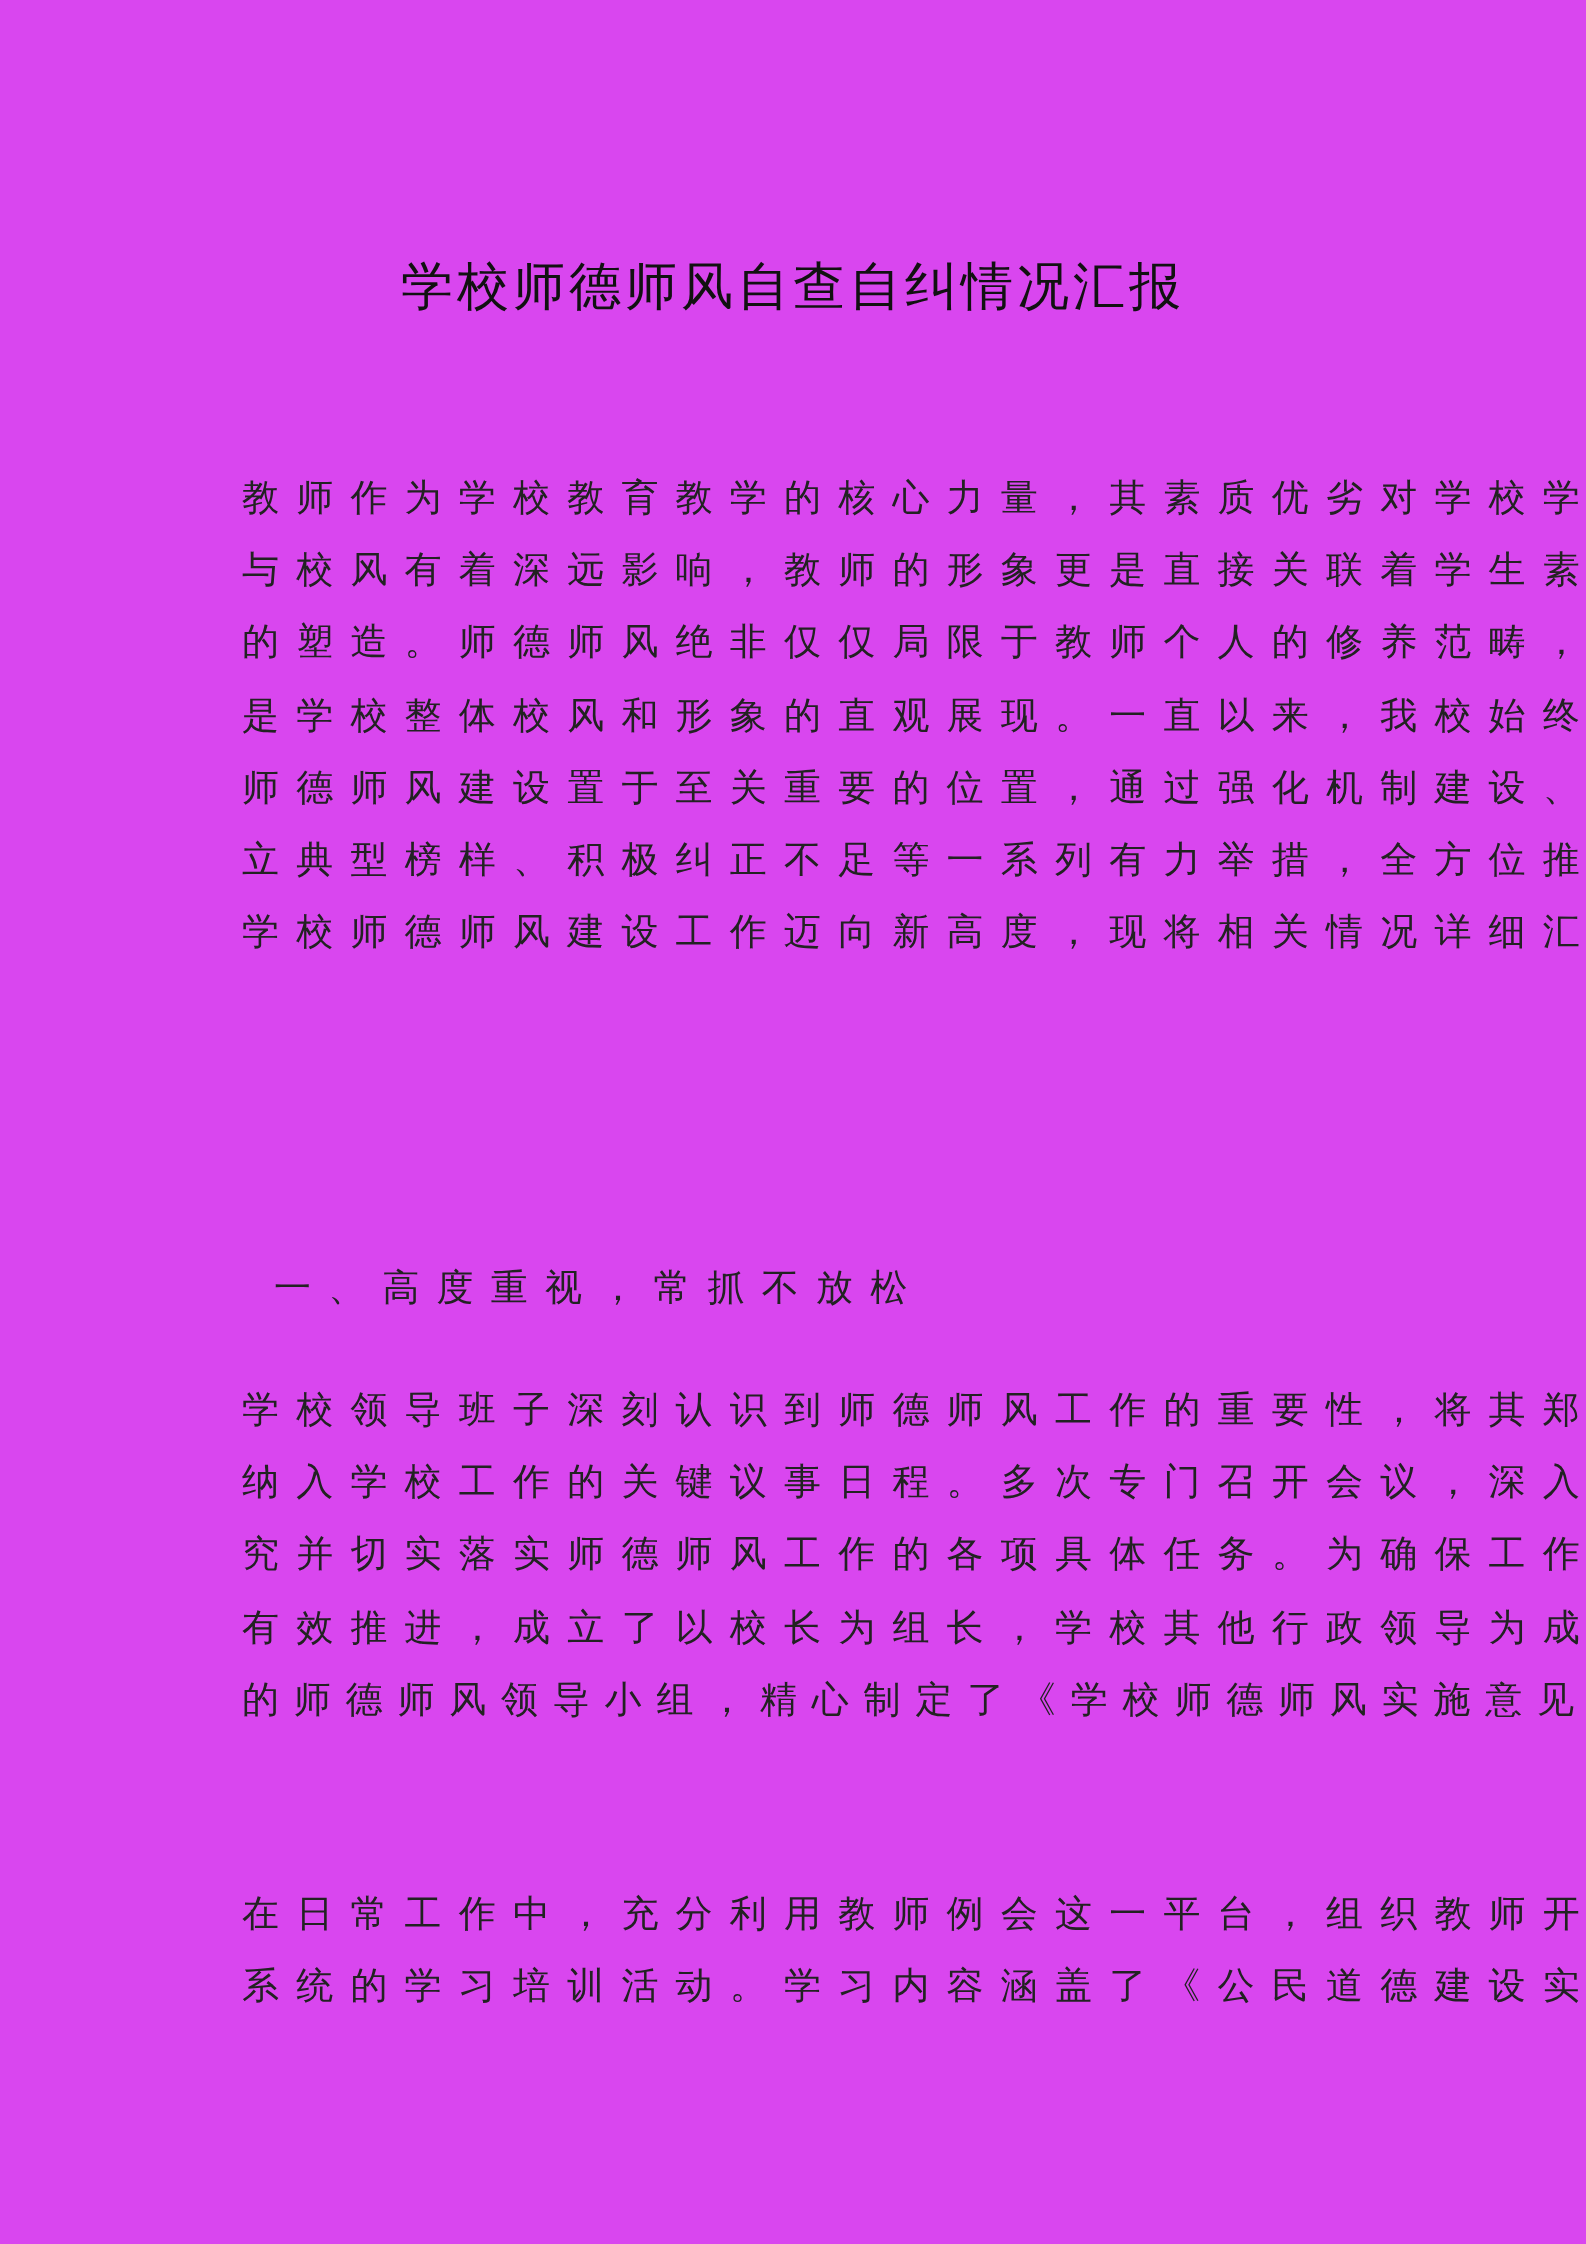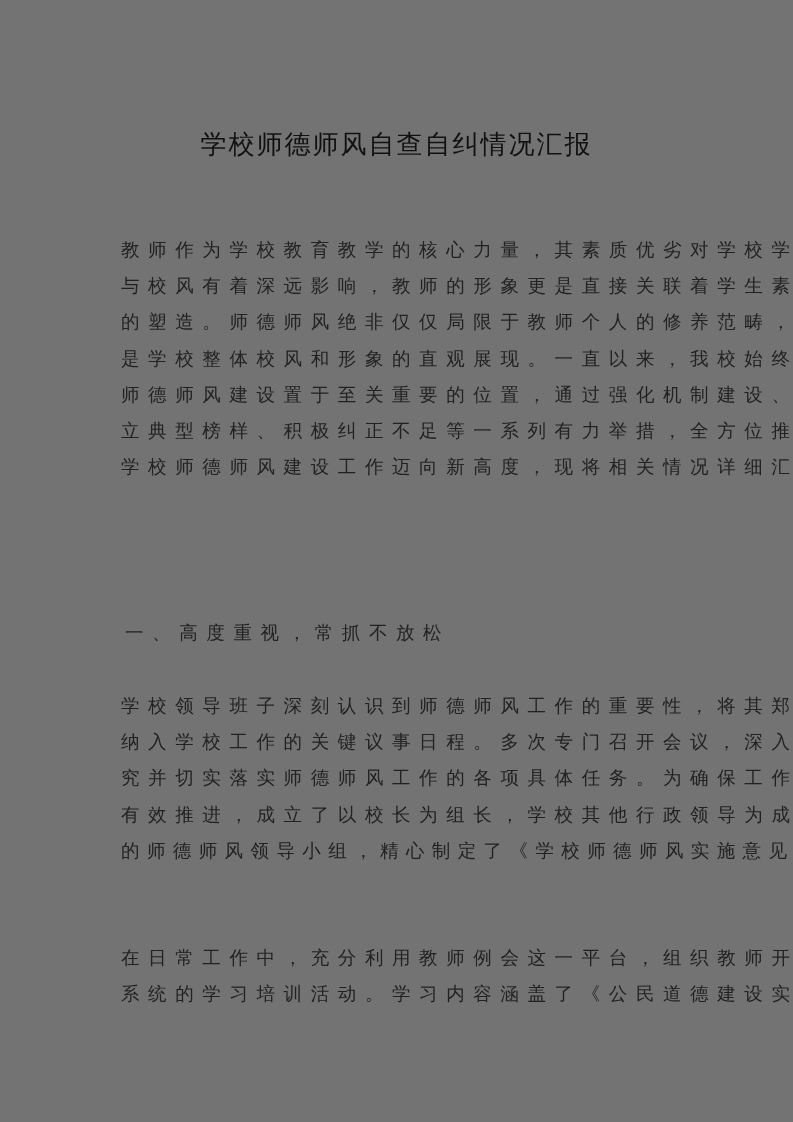--- a/index.html
+++ b/index.html
@@ -13,21 +13,21 @@
       position: relative;
       overflow: hidden;
       color: #1a1a1a;
       font-family: "DejaVu Sans", "Liberation Sans", sans-serif;
     }
     .page {
       position: absolute;
       left: 0; top: 0;
       width: 793px;
       height: 1122px;
-      background: #737373;
+      background: #d946ef;
     }
     .title {
       position: absolute;
       left: 0;
       top: 126px;
       width: 793px;
       text-align: center;
       font-size: 26px;
       line-height: 36px;
       letter-spacing: 2px;
@@ -44,21 +44,21 @@
       margin: 0;
       font-size: 18.5px;
       line-height: 36.2px;
       letter-spacing: 8.6px;
       text-align: justify;
       text-align-last: left;
       color: #222;
       word-break: break-all;
     }
     .heading {
-      margin: 4px;
+      margin: 16px;
       font-size: 18.5px;
       line-height: 36px;
       letter-spacing: 8.6px;
       color: #222;
       font-weight: normal;
     }
     .line { display: block; white-space: nowrap; }
   </style>
 </head>
 <body>

